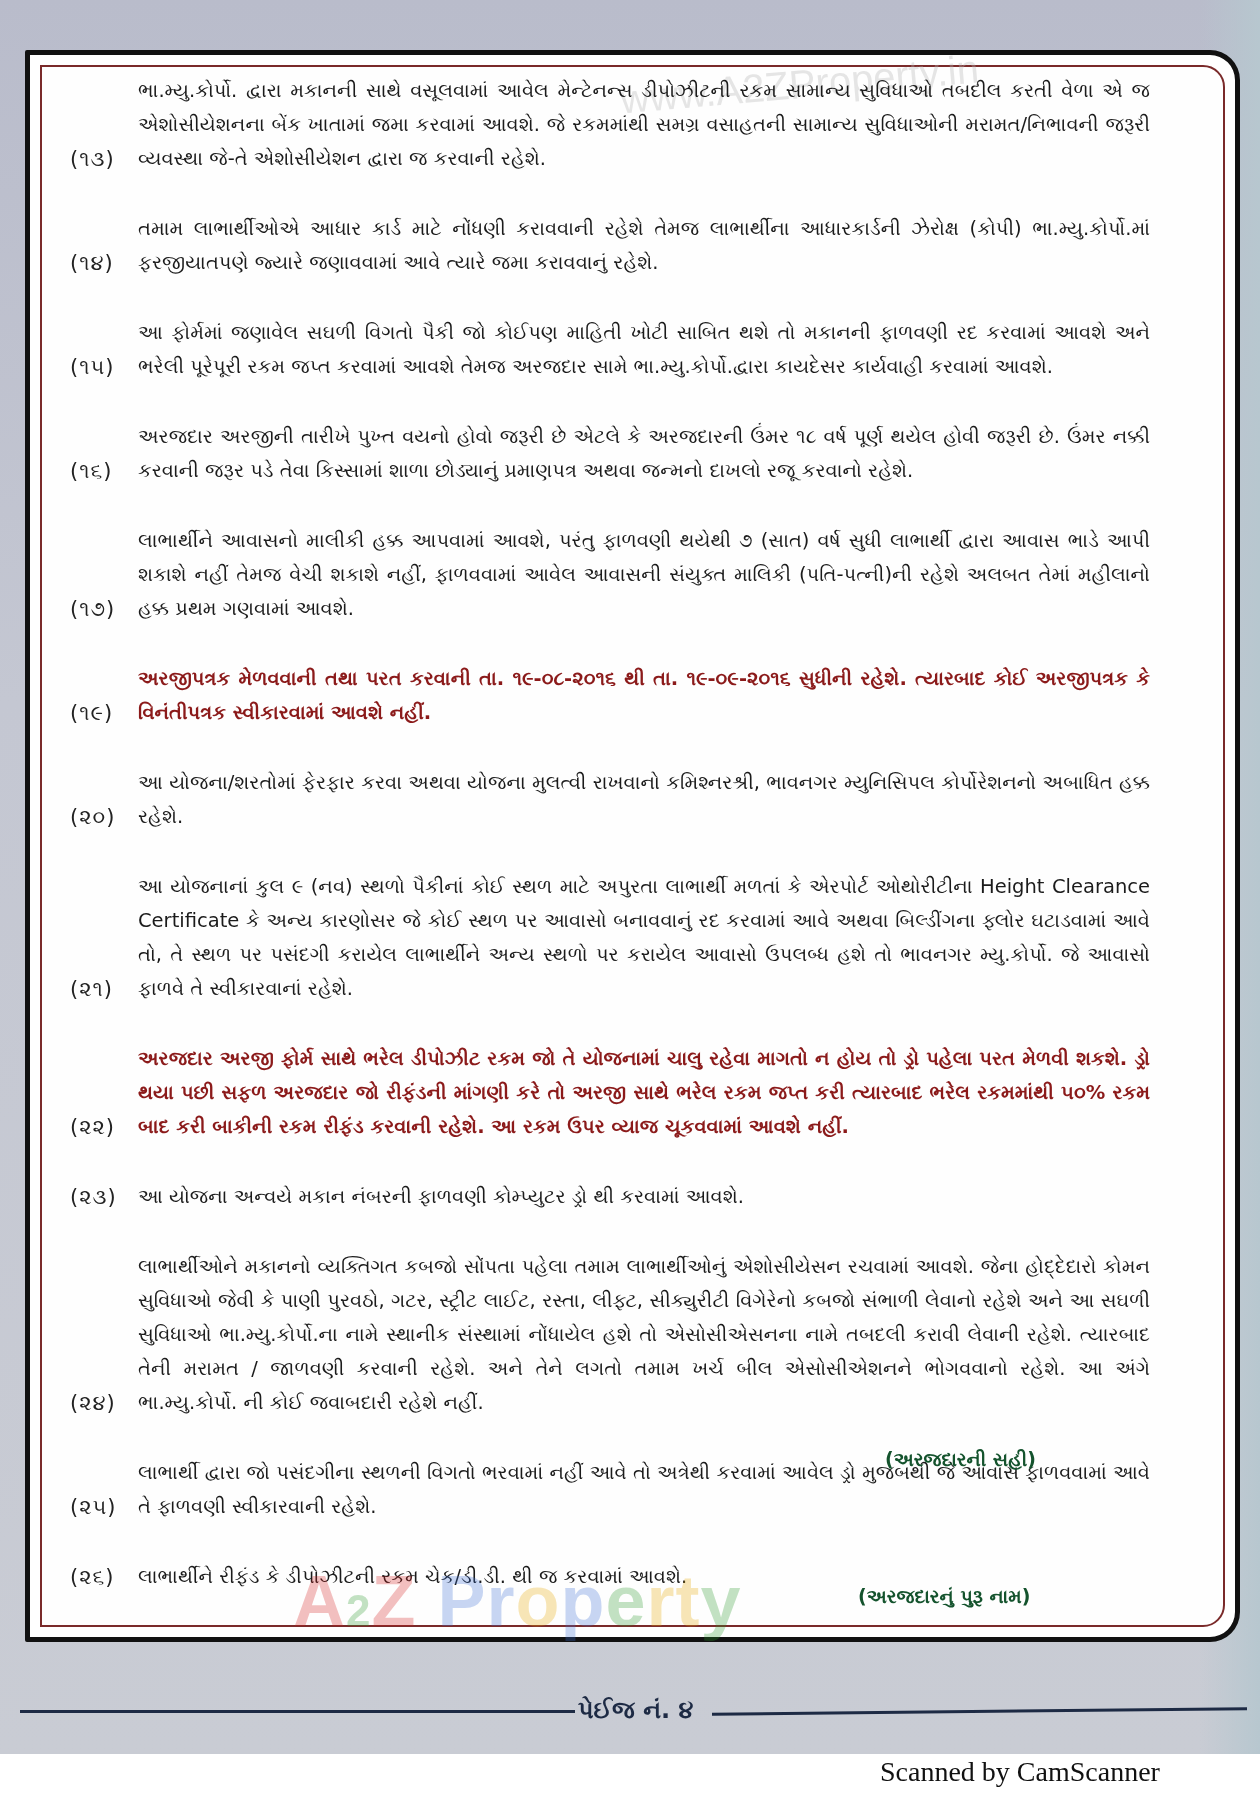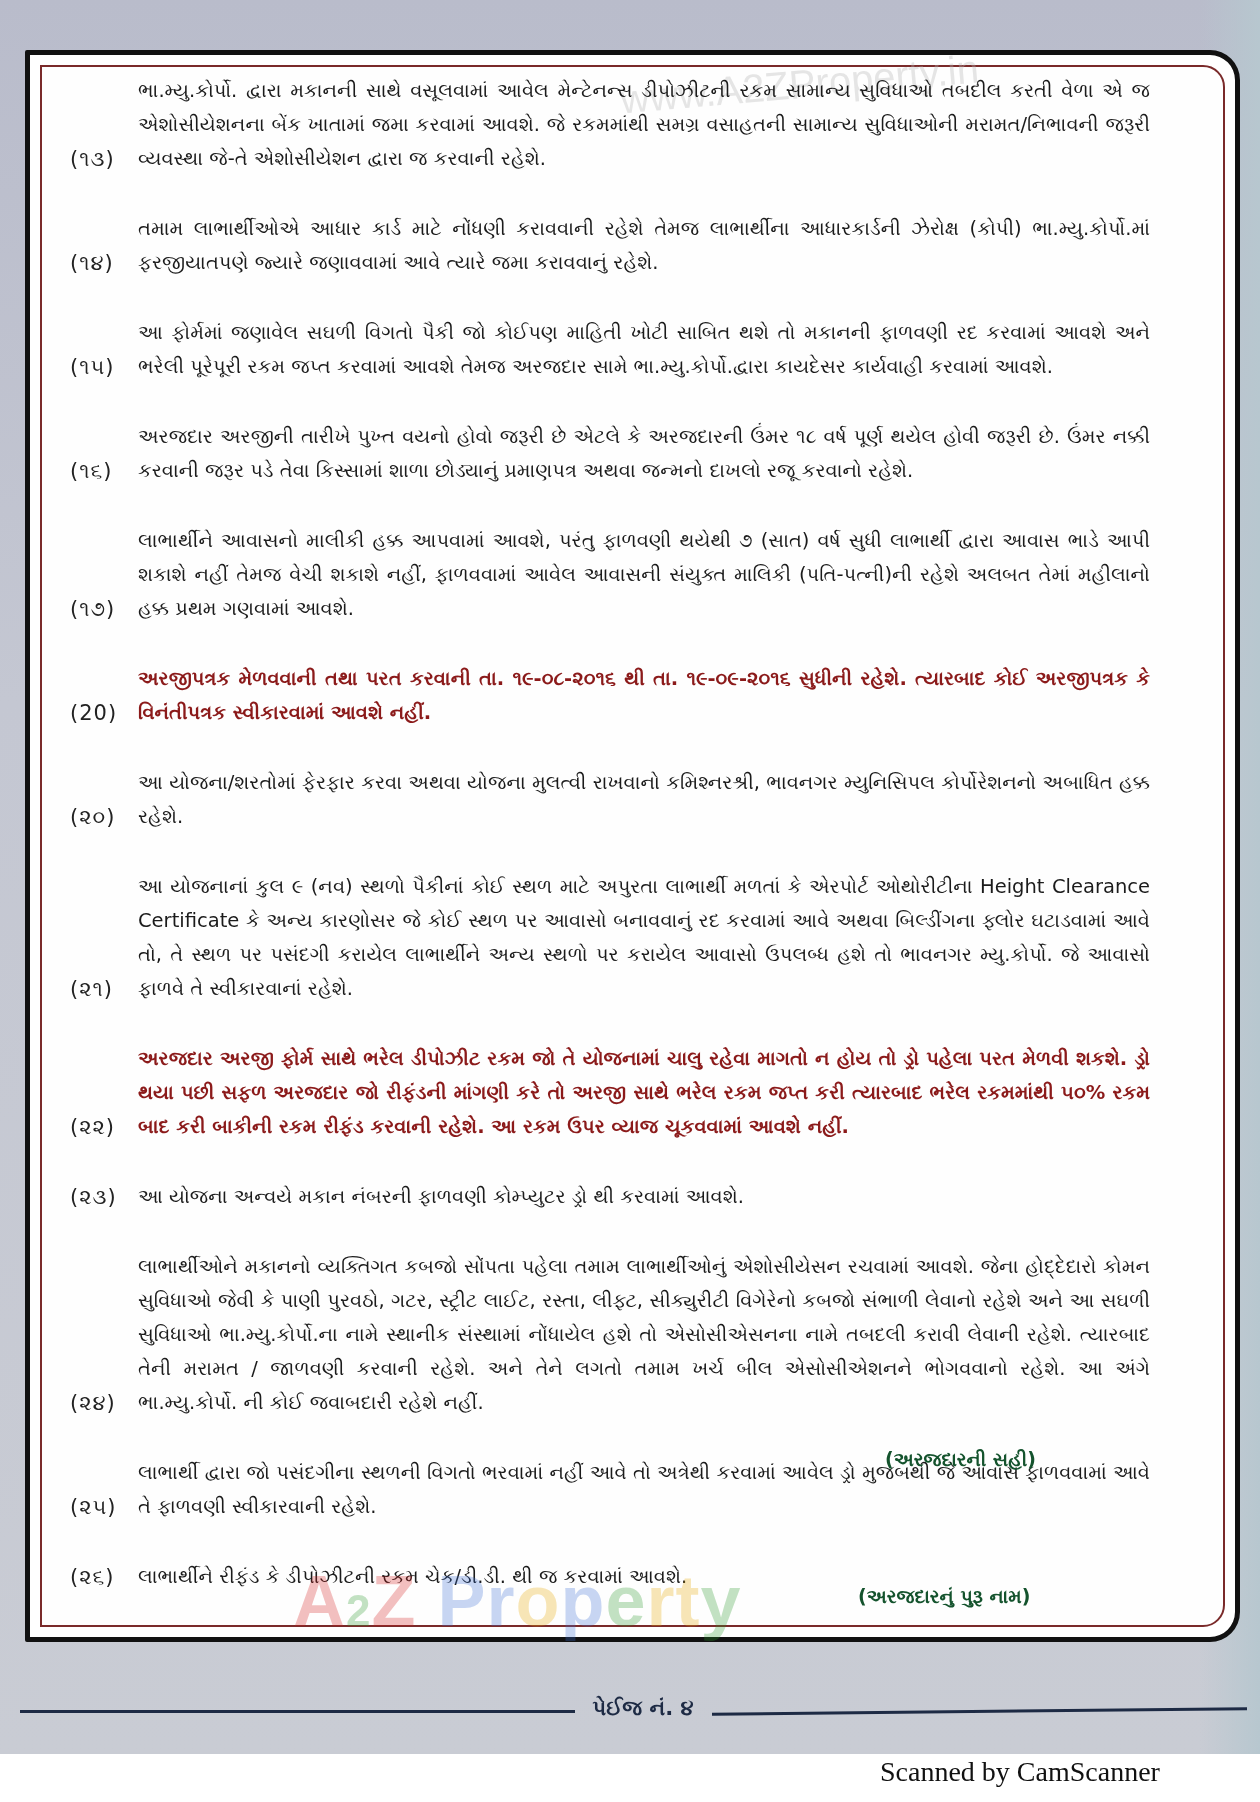--- a/index.html
+++ b/index.html
@@ -66,22 +66,22 @@
       position: absolute; left: 620px; top: 62px;
       font-family: "Liberation Sans", sans-serif; font-size: 40px;
       color: #b8b8b8; opacity: 0.35; transform: rotate(-5deg);
     }
     .footer-line {
       position: absolute; top: 1710px; height: 3px; background: #1d2a44;
     }
     .footer-left { left: 20px; width: 555px; }
     .footer-right { left: 712px; width: 535px; transform: rotate(-0.6deg); }
     .page-number {
-      position: absolute; left: 578px; top: 1696px; width: 130px; text-align: center;
-      font-size: 21px; color: #1d2a44; font-weight: bold;
+      position: absolute; left: 578px; top: 1696px; width: 130px; text-align: left;
+      font-size: 24px; color: #1d2a44; font-weight: bold;
     }
     .scanner {
       position: absolute; left: 880px; top: 1756px;
       font-family: "Liberation Serif", serif; font-size: 28px; color: #111;
     }
   </style>
 </head>
 <body>
 
 <div class="photo"></div>
@@ -108,21 +108,21 @@
   </div>
   <div class="clause">
     <span class="num">(૧૬)</span>
     <span class="text">અરજદાર અરજીની તારીખે પુખ્ત વયનો હોવો જરૂરી છે એટલે કે અરજદારની ઉંમર ૧૮ વર્ષ પૂર્ણ થયેલ હોવી જરૂરી છે. ઉંમર નક્કી કરવાની જરૂર પડે તેવા કિસ્સામાં શાળા છોડ્યાનું પ્રમાણપત્ર અથવા જન્મનો દાખલો રજૂ કરવાનો રહેશે.</span>
   </div>
   <div class="clause">
     <span class="num">(૧૭)</span>
     <span class="text">લાભાર્થીને આવાસનો માલીકી હક્ક આપવામાં આવશે, પરંતુ ફાળવણી થયેથી ૭ (સાત) વર્ષ સુધી લાભાર્થી દ્વારા આવાસ ભાડે આપી શકાશે નહીં તેમજ વેચી શકાશે નહીં, ફાળવવામાં આવેલ આવાસની સંયુક્ત માલિકી (પતિ-પત્ની)ની રહેશે અલબત તેમાં મહીલાનો હક્ક પ્રથમ ગણવામાં આવશે.</span>
   </div>
   <div class="clause red">
-    <span class="num">(20)</span>
+    <span class="num">(૧૯)</span>
     <span class="text">અરજીપત્રક મેળવવાની તથા પરત કરવાની તા. ૧૯-૦૮-૨૦૧૬ થી તા. ૧૯-૦૯-૨૦૧૬ સુધીની રહેશે. ત્યારબાદ કોઈ અરજીપત્રક કે વિનંતીપત્રક સ્વીકારવામાં આવશે નહીં.</span>
   </div>
   <div class="clause">
     <span class="num">(૨૦)</span>
     <span class="text">આ યોજના/શરતોમાં ફેરફાર કરવા અથવા યોજના મુલત્વી રાખવાનો કમિશ્નરશ્રી, ભાવનગર મ્યુનિસિપલ કોર્પોરેશનનો અબાધિત હક્ક રહેશે.</span>
   </div>
   <div class="clause">
     <span class="num">(૨૧)</span>
     <span class="text">આ યોજનાનાં કુલ ૯ (નવ) સ્થળો પૈકીનાં કોઈ સ્થળ માટે અપુરતા લાભાર્થી મળતાં કે એરપોર્ટ ઓથોરીટીના Height Clearance Certificate  કે અન્ય કારણોસર જે કોઈ સ્થળ પર આવાસો બનાવવાનું રદ કરવામાં આવે અથવા બિલ્ડીંગના ફ્લોર ઘટાડવામાં આવે તો, તે  સ્થળ પર પસંદગી કરાયેલ લાભાર્થીને અન્ય સ્થળો પર કરાયેલ આવાસો ઉપલબ્ધ હશે તો ભાવનગર મ્યુ.કોર્પો. જે આવાસો ફાળવે તે સ્વીકારવાનાં રહેશે.</span>
   </div>

